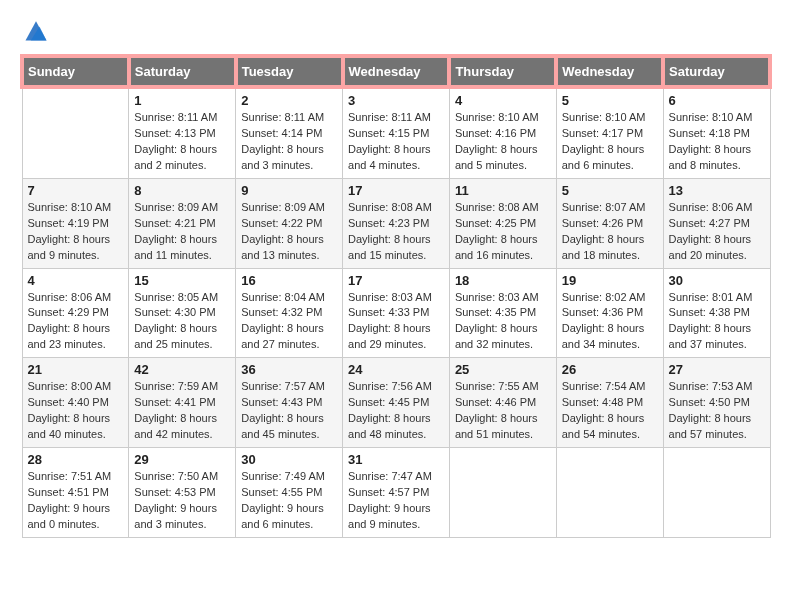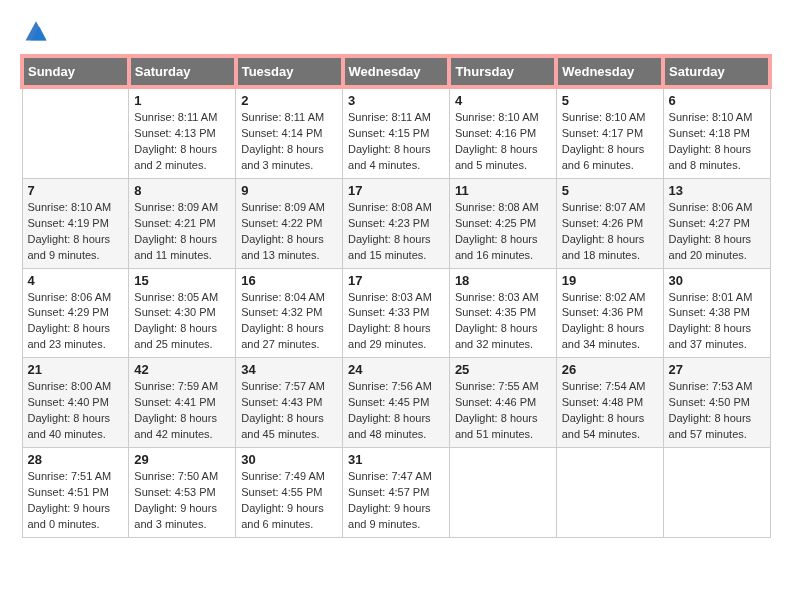--- a/index.html
+++ b/index.html
@@ -218,21 +218,21 @@
         <tr>
           <td>
             <span class="day-num">21</span>
             <div class="day-info">Sunrise: 8:00 AM<br>Sunset: 4:40 PM<br>Daylight: 8 hours and 40 minutes.</div>
           </td>
           <td>
             <span class="day-num">42</span>
             <div class="day-info">Sunrise: 7:59 AM<br>Sunset: 4:41 PM<br>Daylight: 8 hours and 42 minutes.</div>
           </td>
           <td>
-            <span class="day-num">34</span>
+            <span class="day-num">36</span>
             <div class="day-info">Sunrise: 7:57 AM<br>Sunset: 4:43 PM<br>Daylight: 8 hours and 45 minutes.</div>
           </td>
           <td>
             <span class="day-num">24</span>
             <div class="day-info">Sunrise: 7:56 AM<br>Sunset: 4:45 PM<br>Daylight: 8 hours and 48 minutes.</div>
           </td>
           <td>
             <span class="day-num">25</span>
             <div class="day-info">Sunrise: 7:55 AM<br>Sunset: 4:46 PM<br>Daylight: 8 hours and 51 minutes.</div>
           </td>

